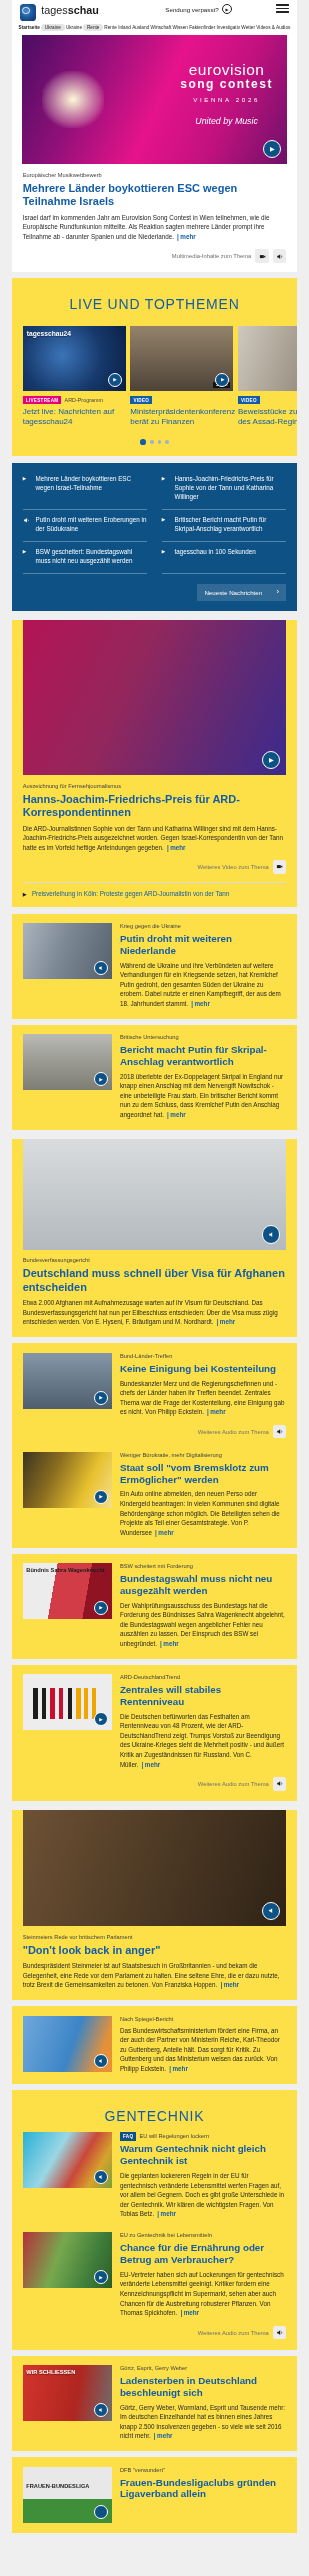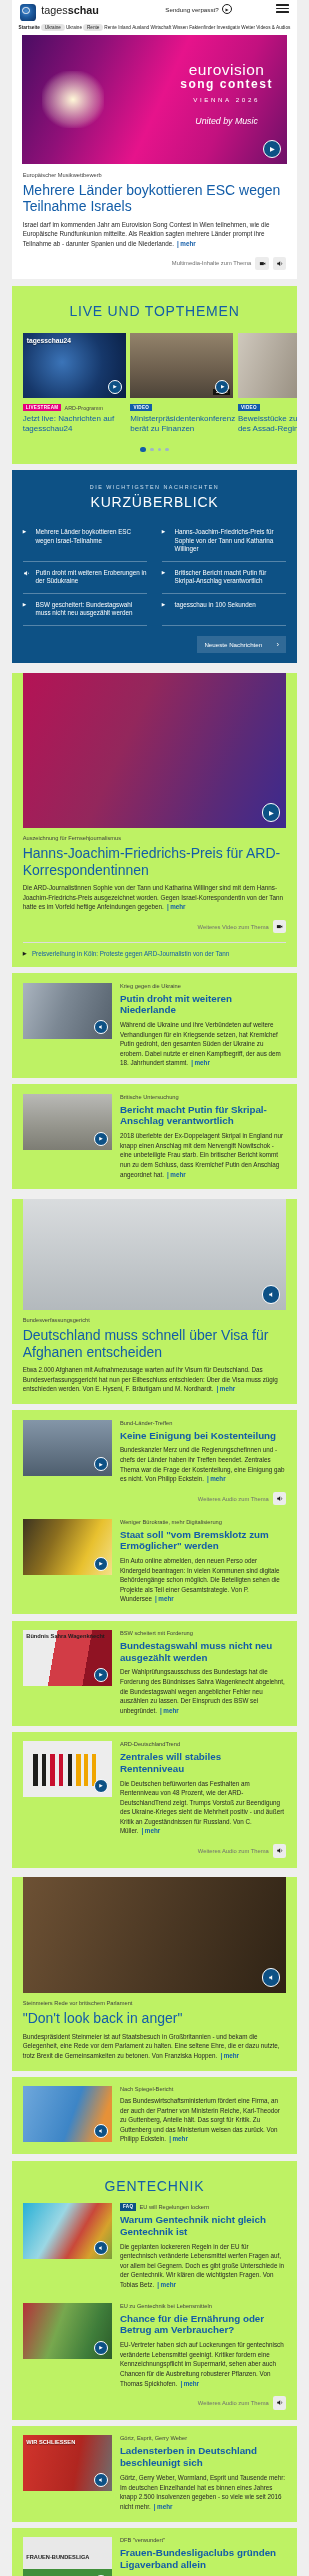--- a/index.html
+++ b/index.html
@@ -1,20 +1,20 @@
 <!DOCTYPE html>
 <html lang="de" style="font-size:8.2px"><head>
 <meta charset="utf-8">
 <style>
 *{box-sizing:border-box}
 html,body{margin:0;padding:0;background:#efefef}
 body{font-family:"Liberation Sans",sans-serif;color:#1d1d1d;width:309px}
 .wrap{width:309px;height:4067px;overflow:hidden;background:#efefef}
 .sheet{background:#fff;margin:0 12.4px}
-.card{background:#bef264;margin:0 12.4px 6.2px;padding:0 0 10.3px}
+.card{background:#fde047;margin:0 12.4px 6.2px;padding:0 0 10.3px}
 
 .hdr{display:flex;align-items:flex-start;padding:4.1px 7.2px 3.1px}
 .logo{width:16.5px;height:16.5px;border-radius:3.6px;flex:none;background:radial-gradient(circle at 38% 42%,#4e8ed0 0%,#1c5a9e 45%,#0b2f63 100%);position:relative}
 .logo:after{content:"";position:absolute;left:2.6px;top:2.6px;width:5.7px;height:5.7px;border:1px solid #fff;border-radius:50%;opacity:.9}
 .brand{font-size:10.8px;margin-left:5.2px;font-weight:400}
 .brand b{font-weight:700}
 .missed{display:flex;align-items:center;gap:3.1px;font-size:6.2px;margin-left:auto;margin-right:44px}
 .playring{width:10.3px;height:10.3px;border:0.8px solid #1d1d1d;border-radius:50%;display:flex;align-items:center;justify-content:center;font-size:4.1px;padding-left:0.5px}
 .burger{width:13.4px;display:flex;flex-direction:column;gap:2.1px;cursor:pointer}
 .burger span{height:1.5px;background:#222;border-radius:0.5px}
@@ -24,21 +24,21 @@
 .nav .pill{background:#e4e4e4;border-radius:5.2px;padding:1.3px 3.6px}
 
 .img{position:relative;background-size:cover}
 .thumb{position:relative;flex:none}
 .ovl{position:absolute;right:6.2px;bottom:6.2px;width:18.5px;height:18.5px;border-radius:50%;background:#0d5185;border:1px solid #fff;color:#fff;display:flex;align-items:center;justify-content:center;font-size:6.2px;padding-left:1px}
 .ovl.sm{width:14px;height:14px;font-size:4.6px;right:4.1px;bottom:4.1px}
 .dur{position:absolute;right:3.1px;bottom:3.1px;background:rgba(0,0,0,.75);color:#fff;font-size:4.9px;padding:0.5px 2.6px}
 .imglabel{position:absolute;left:4.1px;top:4.1px;right:4.1px;color:#fff;font-weight:700;font-size:6.7px;text-shadow:0 0.5px 1px rgba(0,0,0,.4)}
 
 .kicker{font-size:5.7px;color:#3f3f3f;margin:0 0 2.6px;line-height:1.3}
-.h1{font-size:14px;line-height:1.2;color:#135da8;font-weight:400;margin:0 0 4.6px}
+.h1{font-size:11px;line-height:1.2;color:#135da8;font-weight:700;margin:0 0 4.6px}
 .h2{font-size:9.8px;line-height:1.2;color:#135da8;font-weight:700;margin:0 0 4.1px}
 .teaser{font-size:6.3px;line-height:1.52;color:#262626;margin:0}
 .more{color:#135da8;font-weight:700;text-decoration:none;cursor:pointer}
 .pipe{color:#135da8;font-weight:700;margin:0 1.5px 0 3.1px}
 .tx{padding:7.2px 10.3px 0}
 .mmrow{display:flex;justify-content:flex-end;align-items:center;gap:4.1px;font-size:5.8px;color:#6f6f6f;padding:8.2px 10.3px 0}
 .icbtn{width:13.4px;height:13.4px;background:#ececec;border-radius:2.1px;display:inline-flex;align-items:center;justify-content:center;color:#1d1d1d;cursor:pointer}
 .icbtn svg{width:7.2px;height:7.2px;fill:#1d1d1d}
 .rel{margin:8.2px 10.3px 0;border-top:0.5px solid #ddd;padding-top:7.2px;display:flex;gap:5.2px;font-size:6.3px;color:#135da8;align-items:flex-start;cursor:pointer}
 .rel .tri{color:#1d1d1d;font-size:5.2px;padding-top:0.5px}
@@ -259,24 +259,20 @@
   </div>
   <div class="dots">
     <span class="dot on"></span>
         <span class="dot"></span>
         <span class="dot"></span>
         <span class="dot"></span>
   </div>
 </div>
 
 <div class="card dark">
-  <div class="shead">
-    <div class="slabel">DIE WICHTIGSTEN NACHRICHTEN</div>
-    <div class="stitle">KURZÜBERBLICK</div>
-  </div>
   <div class="klist">
 
       <div class="kit">
         <span class="ic">▶</span>
 
         <span>Mehrere Länder boykottieren ESC wegen Israel-Teilnahme</span>
       </div>
 
       <div class="kit">
         <span class="ic">▶</span>

